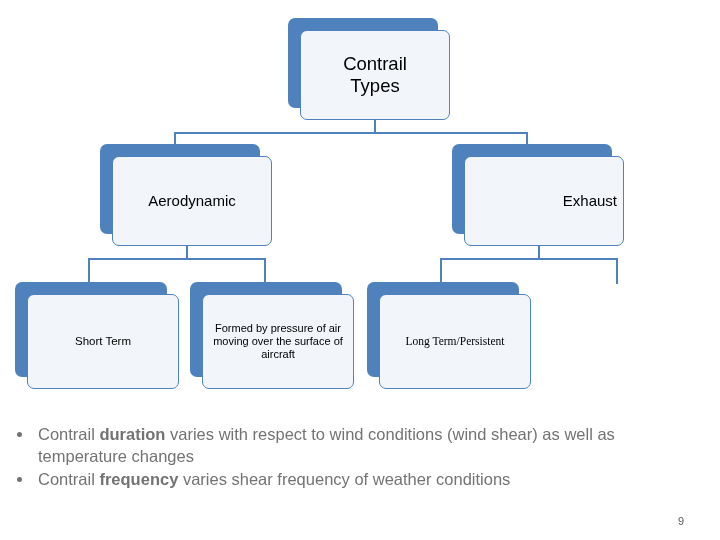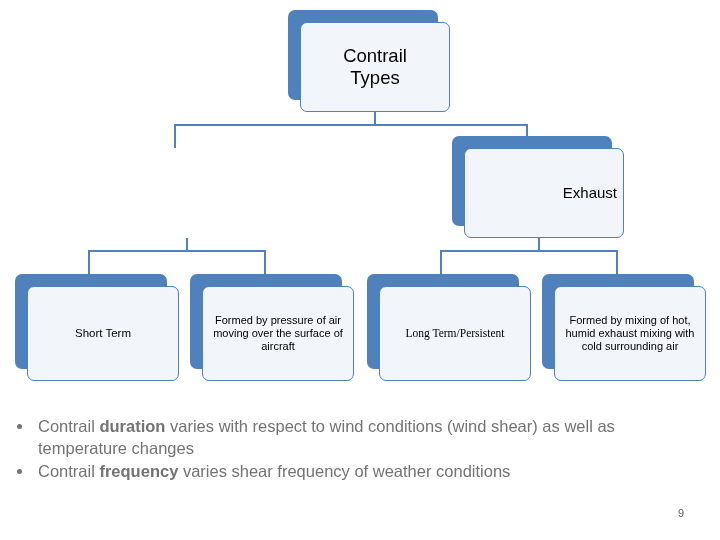--- a/index.html
+++ b/index.html
@@ -12,21 +12,21 @@
     background: #ffffff;
     font-family: "Liberation Sans", sans-serif;
     color: #000000;
     overflow: hidden;
     position: relative;
   }
 
   #slide {
     position: absolute;
     left: 0;
-    top: 4px;
+    top: 12px;
     width: 720px;
     height: 420px;
   }
 
   
   .node {
     position: absolute;
     box-sizing: border-box;
   }
   
@@ -142,20 +142,26 @@
   <div class="conn v" style="left:440px; top:246px; height:26px;"></div>
   <div class="conn v" style="left:616px; top:246px; height:26px;"></div>
 
   <div class="node" id="node-root">
     <div class="plate"></div>
     <div class="card">
       <span class="label">Contrail<br>Types</span>
     </div>
   </div>
 
+  <div class="node" id="node-aerodynamic">
+    <div class="plate"></div>
+    <div class="card">
+      <span class="label">Aerodynamic</span>
+    </div>
+  </div>
 
   <div class="node" id="node-exhaust">
     <div class="plate"></div>
     <div class="card">
       <span class="label">Exhaust</span>
     </div>
   </div>
 
   <div class="node" id="node-short-term">
     <div class="plate"></div>
@@ -171,26 +177,20 @@
     </div>
   </div>
 
   <div class="node" id="node-long-term">
     <div class="plate"></div>
     <div class="card">
       <span class="label">Long Term/Persistent</span>
     </div>
   </div>
 
-  <div class="node" id="node-formed-mixing">
-    <div class="plate"></div>
-    <div class="card">
-      <span class="label">Formed by mixing of hot, humid exhaust mixing with cold surrounding air</span>
-    </div>
-  </div>
 
   <div id="bullets">
     <ul id="bullet-list">
         <li><span>Contrail </span><b>duration</b><span> varies with respect to wind conditions (wind shear) as well as temperature changes</span></li>
         <li><span>Contrail </span><b>frequency</b><span> varies shear frequency of weather conditions</span></li>
       </ul>
   </div>
 
   <div id="page-number">9</div>
 </div>

